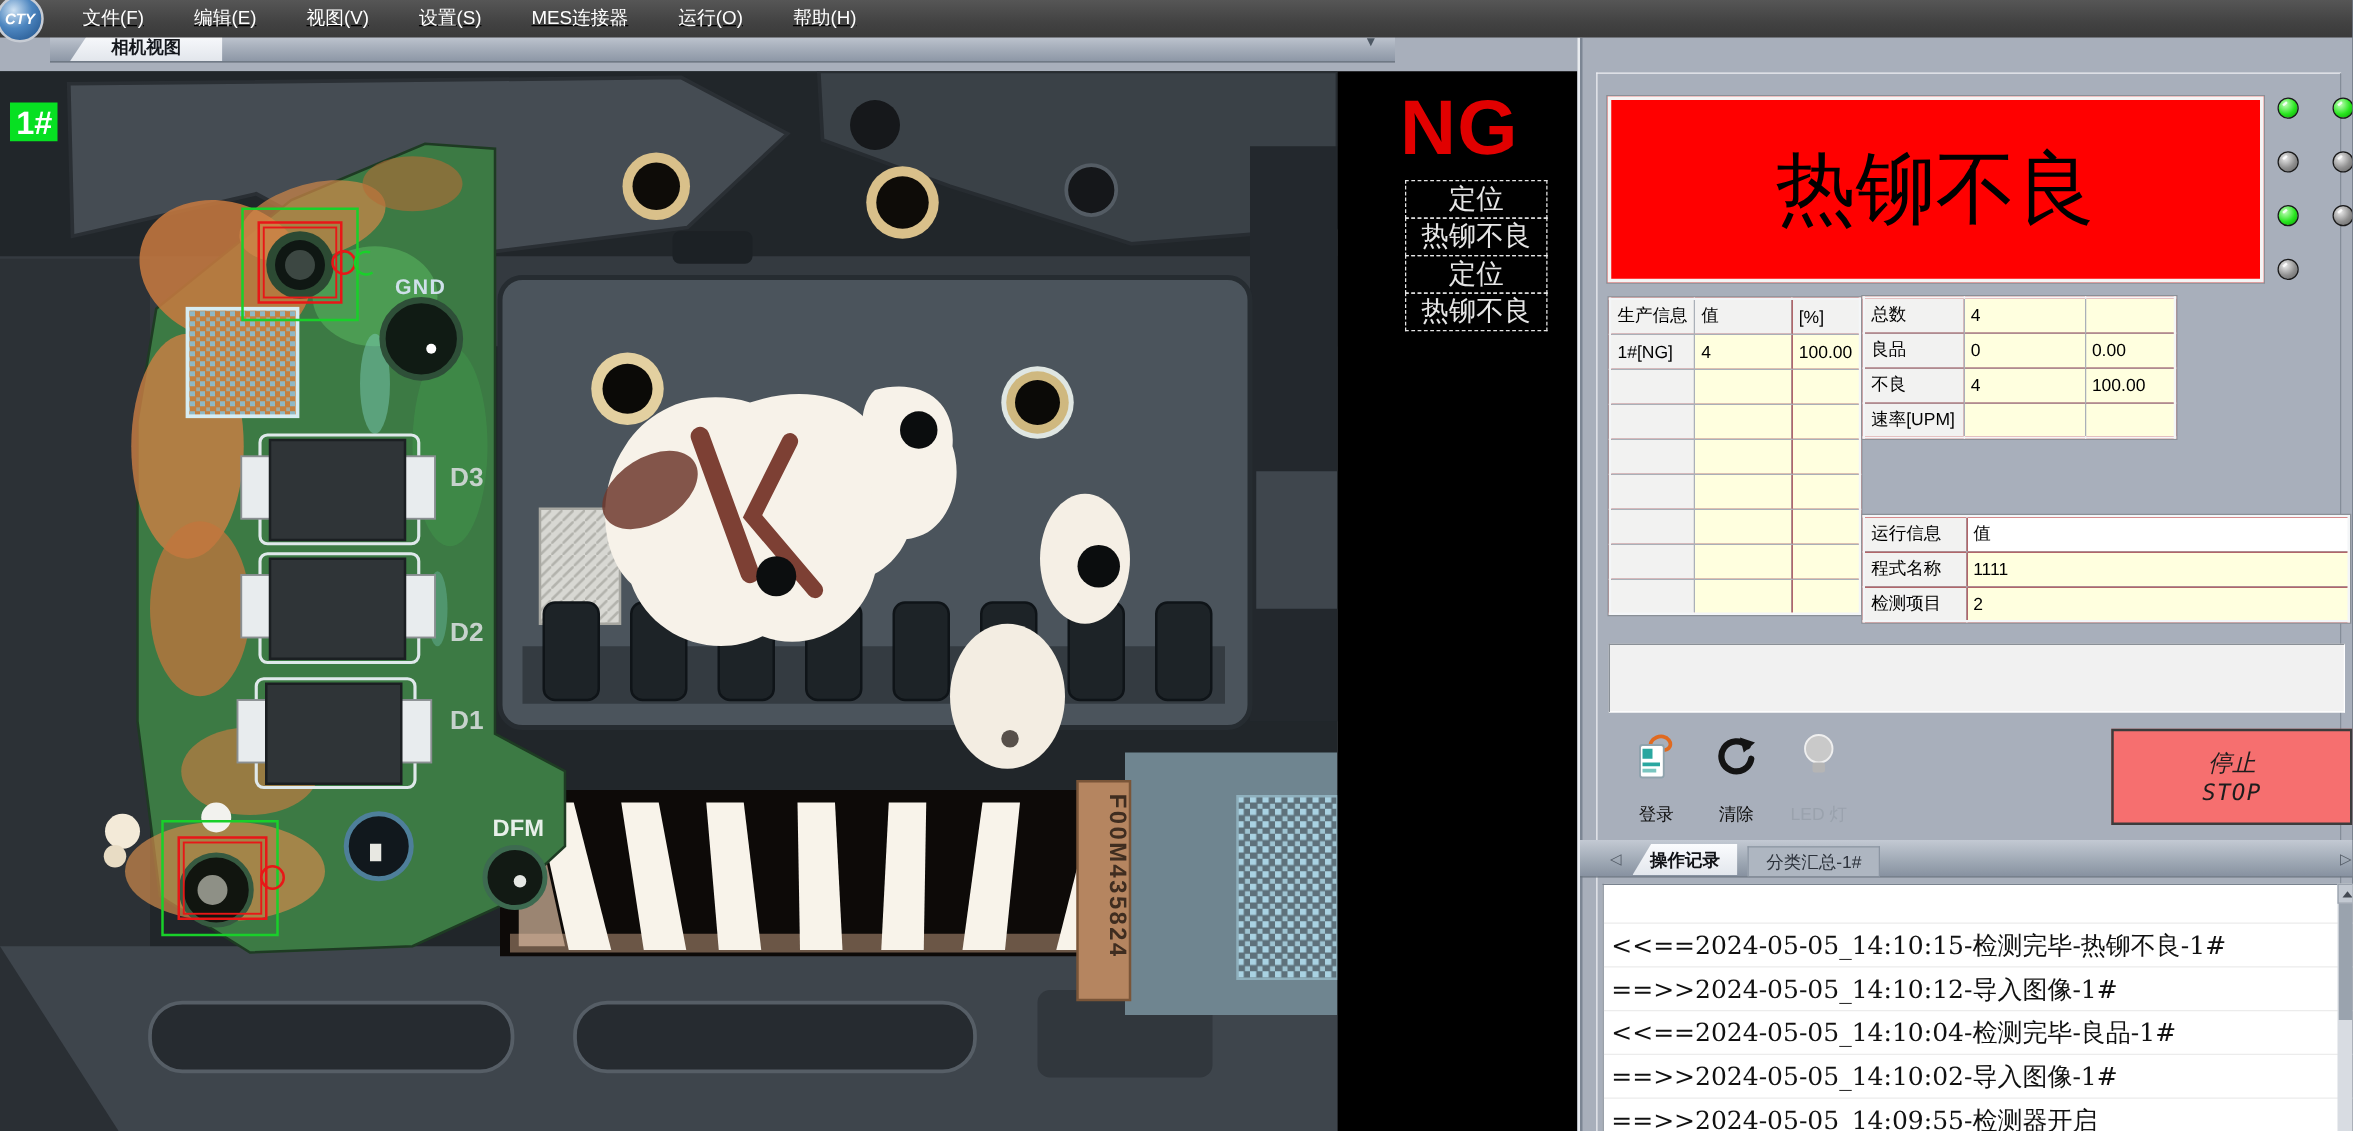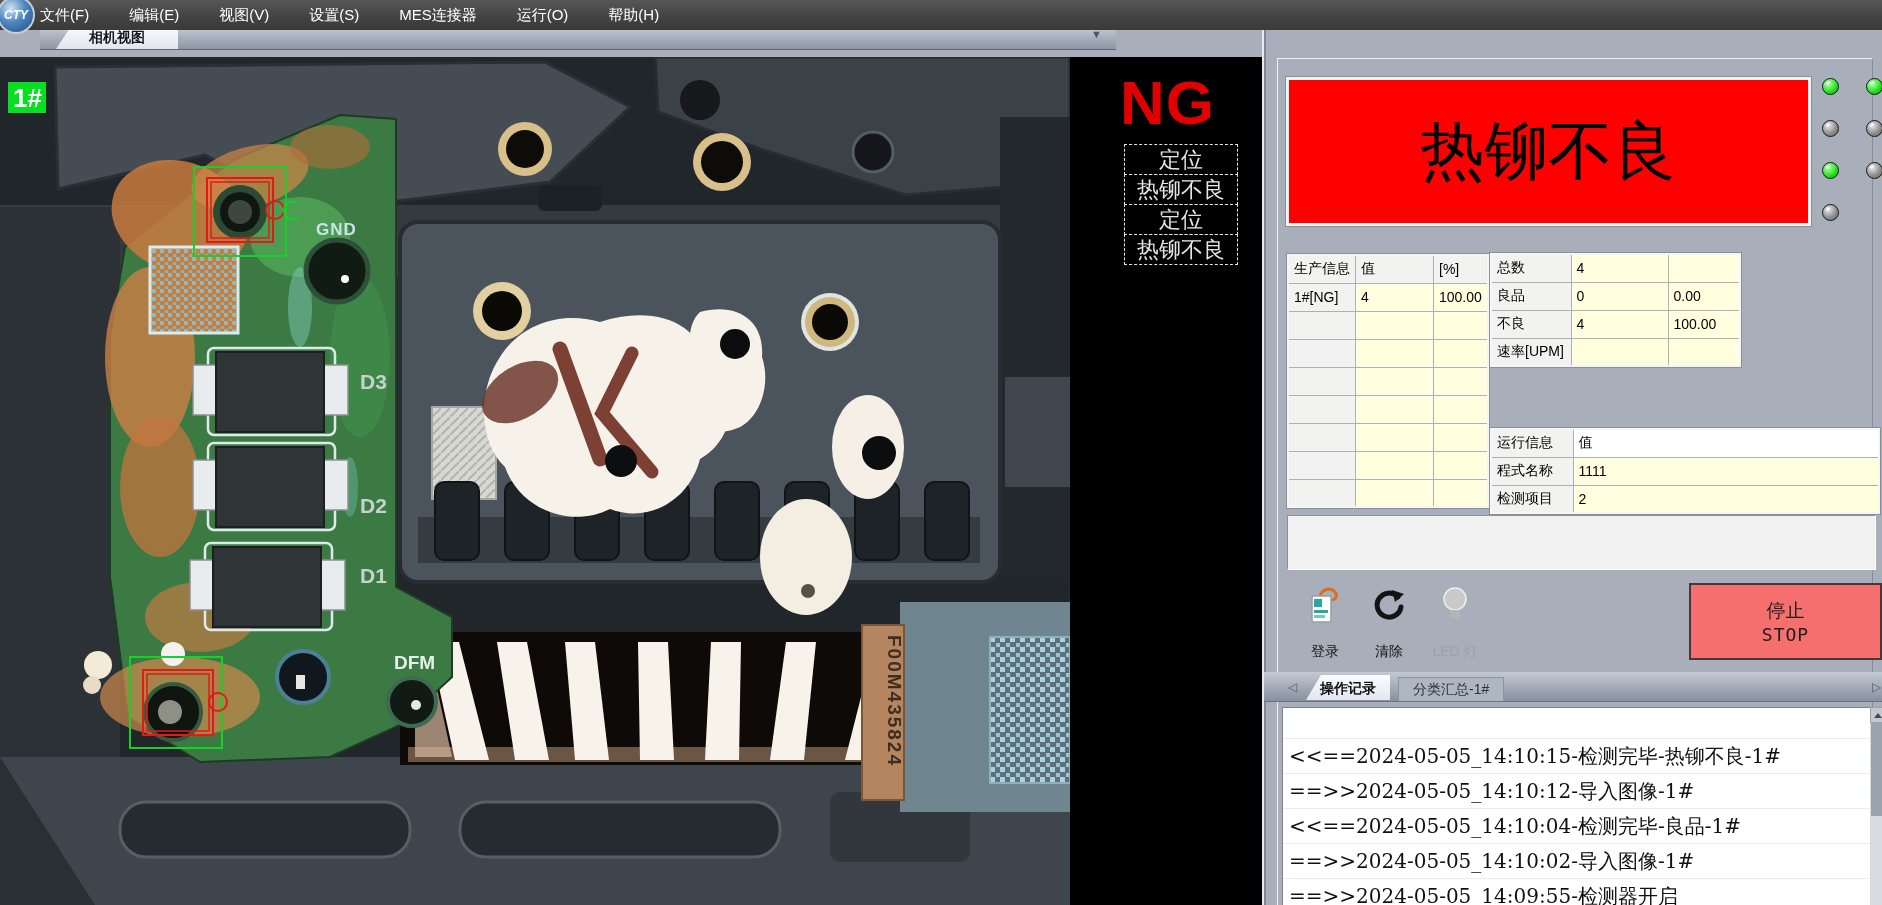--- a/index.html
+++ b/index.html
@@ -2,21 +2,21 @@
 <html><head>
 <meta charset="utf-8">
 <style>
   html,body{margin:0;padding:0;background:#6d7682;}
   #app{position:relative;width:1882px;height:905px;overflow:hidden;
        font-family:"Liberation Sans",sans-serif;background:#a8afbb;}
 
   
   .menubar{position:absolute;left:0;top:0;width:1882px;height:30px;
     background:linear-gradient(180deg,#565656,#424242 60%,#3a3a3a);
-    display:flex;align-items:center;padding-left:20px;box-sizing:border-box;z-index:30;}
+    display:flex;align-items:center;padding-left:46px;box-sizing:border-box;z-index:30;text-decoration:underline;}
   .mi{color:#fff;font-size:15px;padding:0 20px;height:30px;line-height:30px;cursor:default;}
   .logo{position:absolute;left:-3px;top:-4px;width:34px;height:34px;border-radius:50%;
     background:radial-gradient(circle at 35% 30%,#cfe2f3,#4d86c0 45%,#1d4e86);
     border:2px solid #c7ccd4;color:#fff;font-style:italic;font-weight:bold;font-size:12px;
     display:flex;align-items:center;justify-content:center;z-index:31;}
 
   
   .cam-tabstrip{position:absolute;left:0;top:22px;width:1076px;height:27px;
     background:linear-gradient(180deg,#d2d7e0,#aab2be 55%,#8d97a6);
     border-bottom:1px solid #5f6975;z-index:20;margin-left:40px;}
@@ -50,21 +50,21 @@
   .led-row{margin-bottom:21px;white-space:nowrap;}
   .led{display:inline-block;width:15px;height:15px;border-radius:50%;
     border:1px solid #1a1a1a;margin-right:23px;position:relative;}
   .led::after{content:"";position:absolute;left:3px;top:3px;width:4px;height:2px;
     background:rgba(255,255,255,.85);transform:rotate(-40deg);}
   .led-green{background:radial-gradient(circle at 35% 30%,#c2ffba,#29e51f 55%,#0b9a06);}
   .led-gray{background:radial-gradient(circle at 35% 30%,#ececec,#909090 55%,#616161);}
   .led-none{visibility:hidden;}
 
   table.grid{border-collapse:collapse;position:absolute;background:#b91c1c;
-    border:2px solid #f4f6f8;box-shadow:0 0 0 1px #8a9097;margin-top:16px;}
+    border:2px solid #f4f6f8;box-shadow:0 0 0 1px #8a9097;}
   table.grid td{border:1px solid #aab0b8;font-size:14px;color:#000;
     padding:0 5px;height:28px;box-sizing:border-box;white-space:nowrap;overflow:hidden;}
   td.lbl{background:#f2f2f1;}
   td.val{background:#ffffdf;}
   td.whitecell{background:#fff;}
   .ptable{left:23px;top:208px;}
   .ptable td{height:30px;}
   .stats{left:226px;top:207px;}
   .stats td{height:31px;}
   .runinfo{left:226px;top:382px;}
@@ -72,21 +72,21 @@
 
   .msgbox{position:absolute;left:23px;top:485px;width:587px;height:53px;background:#f1f1f1;
     border:1px solid #8a9097;border-bottom-color:#fff;border-right-color:#fff;}
 
   .tool{position:absolute;width:62px;text-align:center;cursor:pointer;}
   .tool .ticon{height:38px;display:flex;align-items:flex-end;justify-content:center;}
   .tool .tlabel{font-size:14px;color:#111;margin-top:19px;}
   .tool.disabled .tlabel{color:#9aa2ad;}
   .stop-btn{position:absolute;left:425px;top:553px;width:193px;height:77px;background:#f66f6f;
     border:2px solid #3c3c3c;box-sizing:border-box;display:flex;flex-direction:column;
-    align-items:center;justify-content:center;cursor:pointer;color:#1d1d1d;}
+    align-items:center;justify-content:center;cursor:pointer;color:#1d1d1d;font-style:italic;}
   .stop-btn .l1{font-size:19px;font-family:"DejaVu Serif",serif;}
   .stop-btn .l2{font-size:18px;font-family:"DejaVu Sans Mono",monospace;letter-spacing:1px;}
 
   .logtabs{position:absolute;left:0;top:642px;width:620px;height:29px;
     background:linear-gradient(180deg,#c3c9d3,#9ea8b4 60%,#8791a0);border-bottom:1px solid #6a7480;}
   .ltab{position:absolute;top:3px;height:25px;line-height:26px;font-size:14px;padding:0 14px;}
   .ltab.active{left:42px;background:linear-gradient(180deg,#fbfcfe,#e3e7ed);
     clip-path:polygon(15px 0,100% 0,100% 100%,0 100%);color:#101216;font-weight:bold;}
   .ltab.inactive{left:134px;background:#aeb6c1;border:1px solid #8b95a2;border-bottom:none;
     color:#2c323b;top:5px;height:23px;line-height:23px;}

